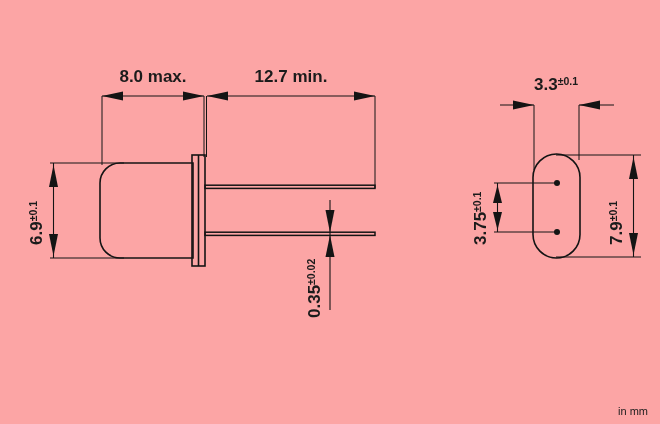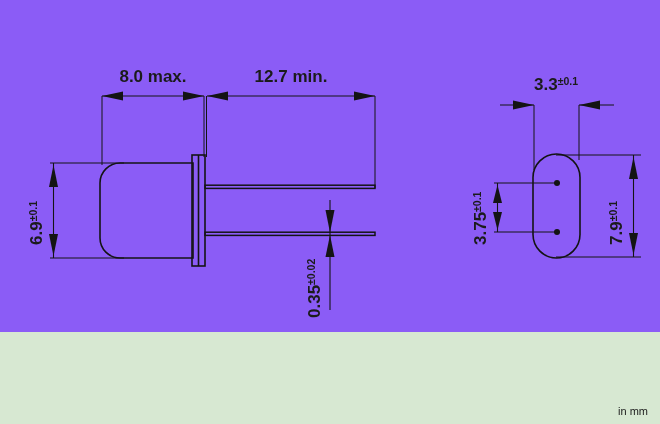--- a/index.html
+++ b/index.html
@@ -9,22 +9,22 @@
   body {
     width: 660px;
     height: 424px;
     background: #d7e8d2;
     font-family: "Liberation Sans", sans-serif;
     overflow: hidden;
   }
   #drawing-root {
     position: relative;
     width: 660px;
-    height: 332px;
-    background: #8b5cf6;
+    height: 424px;
+    background: #fca5a5;
   }
   svg#drawing {
     position: absolute;
     left: 0;
     top: 0;
     display: block;
   }
   .dim-text {
     font-family: "Liberation Sans", sans-serif;
     font-weight: 700;

